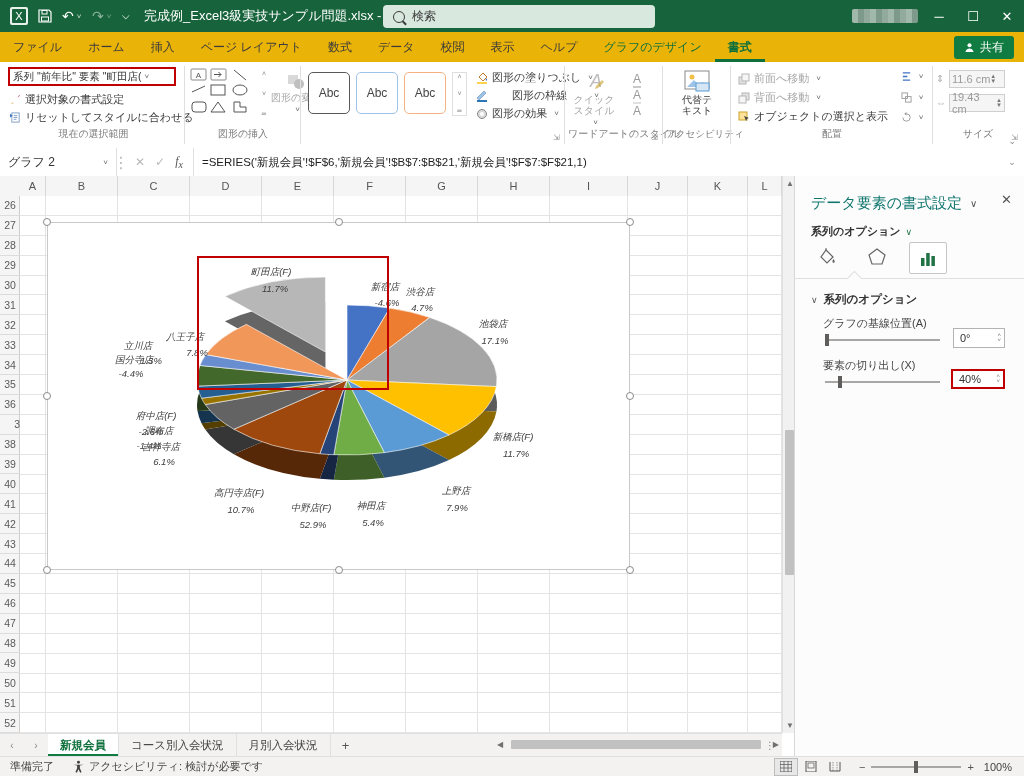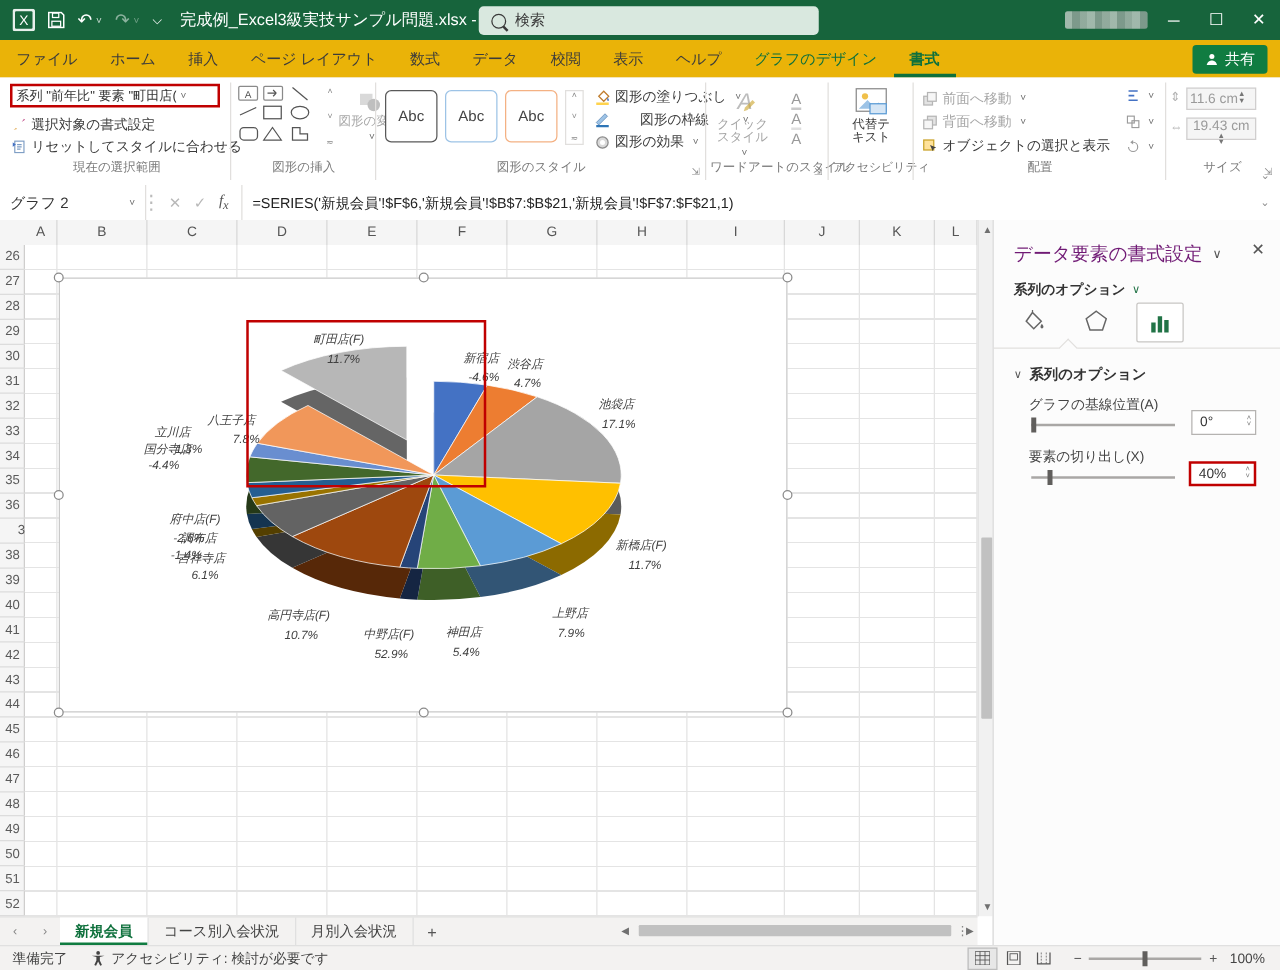--- a/index.html
+++ b/index.html
@@ -73,21 +73,21 @@
   .stab{display:flex;align-items:center;padding:0 12px;font-size:11.5px;color:#444;border-right:1px solid #e0e0e0;}
   .stab.active{background:#fff;color:#0e703c;font-weight:bold;box-shadow:inset 0 -2px 0 #107C41;}
   #hscroll{position:absolute;left:497px;top:737px;width:282px;height:15px;}
   #hthumb{position:absolute;left:14px;top:3px;width:250px;height:9px;background:#c1c1c1;border-radius:1px;}
   
   #statusbar{left:0;top:756px;width:1024px;height:20px;background:#f3f2f1;border-top:1px solid #e0e0e0;
       display:flex;align-items:center;font-size:11px;color:#444;box-sizing:border-box;}
   .viewic{width:22px;height:16px;display:flex;align-items:center;justify-content:center;margin:0 1px;}
   
   #pane{left:794px;top:176px;width:230px;height:580px;background:#fcfcfc;border-left:1px solid #d8d8d8;box-sizing:border-box;}
-  #pane-title{font-size:15px;color:#701a75;}
+  #pane-title{font-size:15px;color:#0f766e;}
   .pane-dd{font-size:11px;color:#333;font-weight:bold;}
   .pane-sec{font-size:11.5px;color:#333;font-weight:bold;}
   .pane-lbl{font-size:11px;color:#444;}
   .pane-input{background:#fff;border:1px solid #b5b3b1;font-size:11px;color:#333;display:flex;align-items:center;
       justify-content:space-between;padding:0 3px 0 6px;box-sizing:border-box;}
   .spinner{display:flex;flex-direction:column;font-size:6px;color:#777;line-height:5px;}
   .slider-track{position:absolute;height:2px;background:#a9a7a5;}
   .slider-thumb{position:absolute;width:4px;height:12px;background:#605e5c;top:-5px;}
   .icon-tab{width:36px;height:30px;display:flex;align-items:center;justify-content:center;border-radius:2px;}
   .icon-tab.sel{border:1px solid #c8c6c4;background:#fff;}
@@ -231,21 +231,20 @@
           <span class="caret">˅</span>
       </div>
       <div class="rbtn-sm abs" style="left:172px;top:40px;">
         <svg width="12" height="12" viewBox="0 0 12 12">
             <circle cx="6" cy="6" r="4.5" fill="#d9d9d9" stroke="#8a8a8a"></circle>
             <circle cx="6" cy="6" r="2" fill="#fff"></circle>
           </svg>
         <span>図形の効果</span>
           <span class="caret">˅</span>
       </div>
-      <div class="grp-label">図形のスタイル</div>
       <div class="launcher">⇲</div>
     </div>
     <div class="gsep" style="left:564px;"></div>
 
     <div class="abs" style="left:568px;top:4px;width:92px;height:78px;">
       <div class="rbtn-sm dis abs" style="left:2px;top:4px;flex-direction:column;width:48px;gap:2px;text-align:center;">
         <svg width="24" height="22" viewBox="0 0 24 22">
             <text x="8" y="17" font-size="18" fill="#bdbdbd" font-style="italic">A</text>
             <path d="M14 16l6-6 2 2-6 6-3 1z" fill="#c9a227" opacity=".6"></path>
           </svg>
@@ -331,21 +330,21 @@
     <div class="abs" style="left:936px;top:4px;width:84px;height:78px;">
       <div class="abs" style="left:0;top:7px;color:#b0b0b0;font-size:10px;">⇕</div>
       <div class="spin-field abs" style="left:13px;top:4px;width:56px;height:18px;">
         <span>11.6 cm</span>
           <span class="spinner">
             <span>▲</span>
             <span>▼</span>
           </span>
       </div>
       <div class="abs" style="left:0;top:31px;color:#b0b0b0;font-size:10px;">⇔</div>
-      <div class="spin-field abs" style="left:13px;top:28px;width:56px;height:18px;flex-direction:column;">
+      <div class="spin-field abs" style="left:13px;top:28px;width:56px;height:18px;">
         <span>19.43 cm</span>
           <span class="spinner">
             <span>▲</span>
             <span>▼</span>
           </span>
       </div>
       <div class="grp-label">サイズ</div>
       <div class="launcher">⇲</div>
     </div>
     <div class="abs" style="right:8px;bottom:2px;color:#8a8a8a;font-size:9px;">⌄</div>

